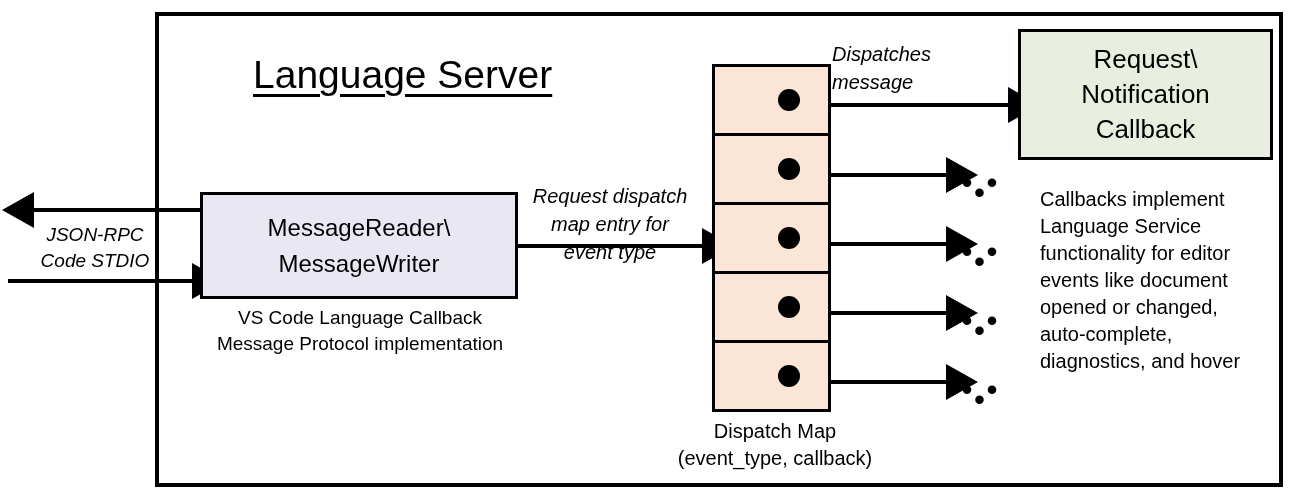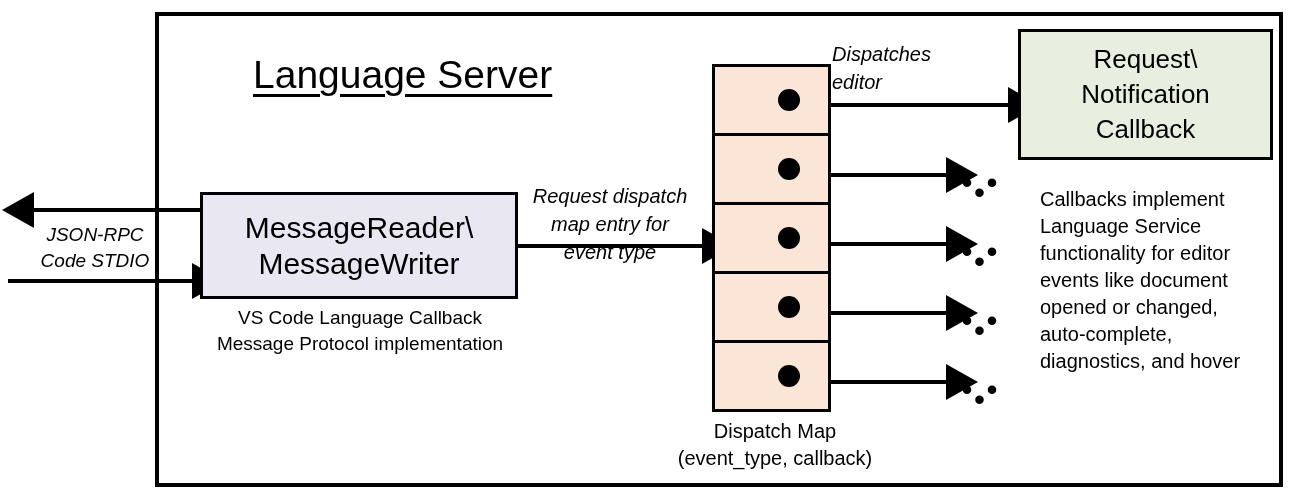--- a/index.html
+++ b/index.html
@@ -45,21 +45,21 @@
     left:200px; top:192px;
     width:318px; height:107px;
     background:#E9E7F1;
     border:3px solid #000;
     box-sizing:border-box;
     display:flex;
     align-items:center;
     justify-content:center;
   }
   #msg-box .bx-text{
-    font-size:30px;
+    font-size:24px;
     line-height:36px;
     text-align:center;
     white-space:pre-line;
   }
   #msg-caption{
     left:185px; top:305px;
     width:350px;
     font-size:19px;
     line-height:26px;
     text-align:center;
@@ -231,21 +231,21 @@
 MessageWriter</div>
   </div>
   <div class="abs" id="msg-caption">VS Code Language Callback
 Message Protocol implementation</div>
 
   <div class="abs" id="lookup-label">Request dispatch
 map entry for
 event type</div>
 
   <div class="abs" id="dispatches-label">Dispatches
-editor</div>
+message</div>
 
   <div class="abs" id="dispatch-map">
     <div class="map-cell">
       <span class="map-dot"></span>
     </div>
     <div class="map-cell">
       <span class="map-dot"></span>
     </div>
     <div class="map-cell">
       <span class="map-dot"></span>

